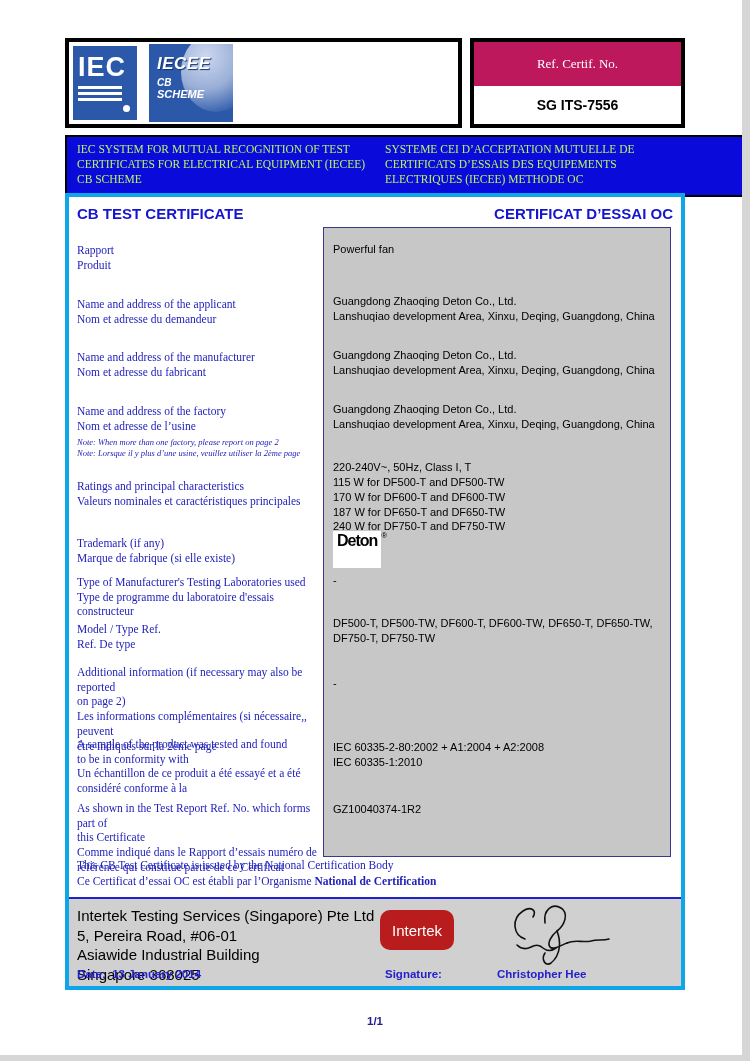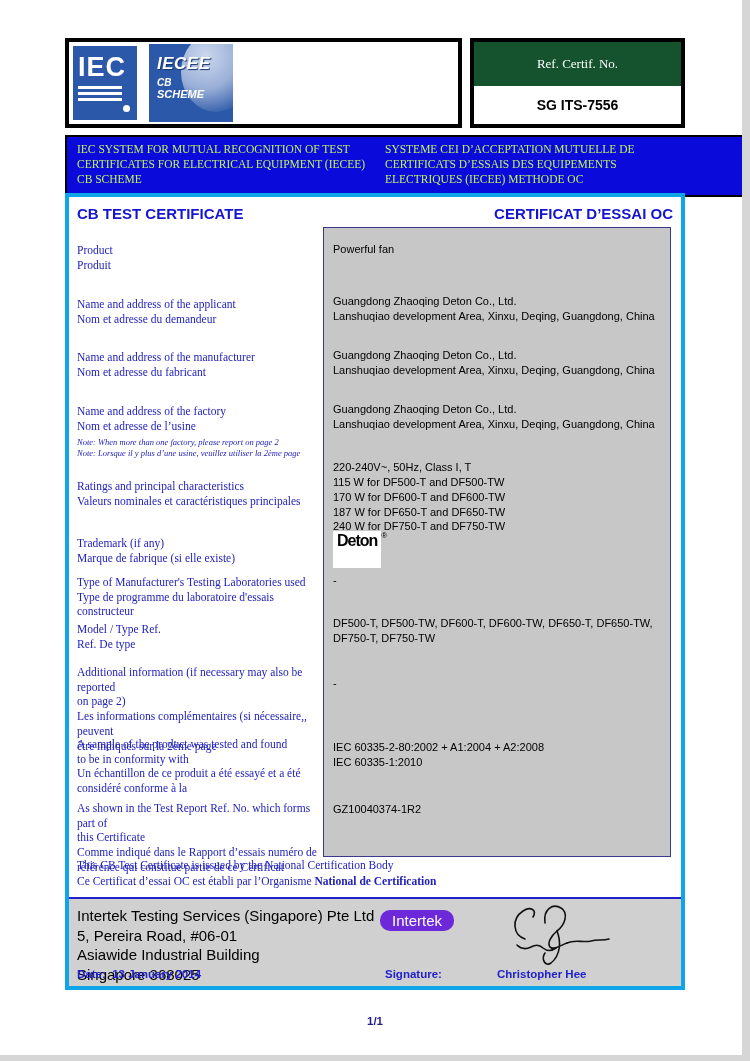--- a/index.html
+++ b/index.html
@@ -16,21 +16,21 @@
   .iec-bars div{height:3px;background:#fff;margin-bottom:3px;}
   .iec-dot{position:absolute;right:7px;bottom:8px;width:7px;height:7px;border-radius:50%;background:#fff;}
   .iecee-box{left:80px;top:2px;width:84px;height:78px;background:#2b58a8;overflow:hidden;
              color:#fff;font-family:"Liberation Sans",sans-serif;font-style:italic;font-weight:bold;box-sizing:border-box;padding:10px 0 16px 8px;}
   .iecee-sphere{position:absolute;right:-18px;top:-12px;width:70px;height:80px;border-radius:50%;
                 background:radial-gradient(circle at 35% 30%, #e8eefb 0%, #aebfe0 45%, #2b58a8 85%);opacity:.85;}
   .iecee-l1{position:relative;font-size:17px;letter-spacing:.5px;text-shadow:1px 1px 1px #13316b;}
   .iecee-l2{position:relative;font-size:10px;margin-top:3px;}
   .iecee-l3{position:relative;font-size:11px;}
   .mast-right{left:470px;top:38px;width:215px;height:90px;border:4px solid #000;background:#fff;box-sizing:border-box;}
-  .ref-head{height:44px;background:#14532d;color:#fff;font-size:13px;display:flex;align-items:center;justify-content:center;}
+  .ref-head{height:44px;background:#be185d;color:#fff;font-size:13px;display:flex;align-items:center;justify-content:center;}
   .ref-val{height:38px;display:flex;align-items:center;justify-content:center;color:#000;
            font-family:"Liberation Sans",sans-serif;font-weight:bold;font-size:14px;}
 
   
   .banner{left:65px;top:135px;width:685px;height:62px;background:#0a0ada;border:2px solid #000;box-sizing:border-box;color:#bef264;padding-left:42px;}
   .banner-col{position:absolute;top:5px;font-size:11.5px;line-height:1.32;}
   .banner-en{left:10px;width:300px;}
   .banner-fr{left:318px;width:295px;}
 
   
@@ -44,21 +44,21 @@
   .note{position:absolute;left:8px;width:248px;color:#2222bb;font-size:8.5px;font-style:italic;line-height:1.35;}
   .deton{display:inline-block;background:#fff;color:#000;font-family:"Liberation Sans",sans-serif;
          font-weight:900;font-size:16px;letter-spacing:-1px;padding:1px 4px 18px 4px;line-height:1.1;}
   .deton-reg{font-family:"Liberation Sans",sans-serif;font-size:8px;vertical-align:top;color:#000;}
   .issued{left:8px;top:661px;color:#2222bb;font-size:11.5px;line-height:1.35;width:600px;}
   .issued b{font-weight:bold;}
   .divider{left:0;top:700px;width:612px;height:2px;background:#2222cc;}
   .footerbox{left:0;top:702px;width:612px;height:87px;background:#d0d0d0;}
   .company{left:8px;top:7px;color:#000;font-family:"Liberation Sans",sans-serif;font-size:15px;line-height:1.3;}
   .dateline{left:8px;top:69px;color:#2222cc;font-family:"Liberation Sans",sans-serif;font-size:11.5px;font-weight:600;}
-  .intertek{left:311px;top:11px;width:74px;height:21px;background:#6d28d9;border-radius:10px;color:#fff;
+  .intertek{left:311px;top:11px;width:74px;height:40px;background:#b91c1c;border-radius:10px;color:#fff;
             font-family:"Liberation Sans",sans-serif;font-size:15px;display:flex;align-items:center;justify-content:center;}
   .siglabel{left:316px;top:69px;color:#2222cc;font-family:"Liberation Sans",sans-serif;font-size:11.5px;font-weight:600;}
   .signatory{left:428px;top:69px;color:#2222cc;font-family:"Liberation Sans",sans-serif;font-size:11.5px;font-weight:600;}
   .sigimg{left:418px;top:2px;}
 
   
   .pagenum{left:65px;top:1015px;width:620px;text-align:center;color:#1f1f8a;
            font-family:"Liberation Sans",sans-serif;font-size:11.5px;font-weight:bold;}
   .edge-r{right:0;top:0;width:8px;height:1061px;background:#d6d6d6;}
   .edge-b{left:0;bottom:0;width:750px;height:6px;background:#d6d6d6;}
@@ -96,21 +96,21 @@
 CB SCHEME</div>
     <div class="banner-col banner-fr pre">SYSTEME CEI D’ACCEPTATION MUTUELLE DE
 CERTIFICATS D’ESSAIS DES EQUIPEMENTS
 ELECTRIQUES (IECEE) METHODE OC</div>
   </div>
 
   <div class="abs bodybox">
     <div class="abs title title-en">CB TEST CERTIFICATE</div>
     <div class="abs title title-fr">CERTIFICAT D’ESSAI OC</div>
 
-    <div class="lbl pre" style="top:46px"><span class="pre">Product</span><br><span>Produit</span></div>
+    <div class="lbl pre" style="top:46px"><span class="pre">Rapport</span><br><span>Produit</span></div>
     <div class="lbl pre" style="top:100px"><span class="pre">Name and address of the applicant</span><br><span>Nom et adresse du demandeur</span></div>
     <div class="lbl pre" style="top:153px"><span class="pre">Name and address of the manufacturer</span><br><span>Nom et adresse du fabricant</span></div>
     <div class="lbl pre" style="top:207px"><span class="pre">Name and address of the factory</span><br><span>Nom et adresse de l’usine</span></div>
     <div class="note" style="top:240px"><span>Note: When more than one factory, please report on page 2</span><br><span>Note: Lorsque il y plus d’une usine, veuillez utiliser la 2ème page</span></div>
     <div class="lbl pre" style="top:282px"><span class="pre">Ratings and principal characteristics</span><br><span>Valeurs nominales et caractéristiques principales</span></div>
     <div class="lbl pre" style="top:339px"><span class="pre">Trademark (if any)</span><br><span>Marque de fabrique (si elle existe)</span></div>
     <div class="lbl pre" style="top:378px"><span class="pre">Type of Manufacturer's Testing Laboratories used</span><br><span>Type de programme du laboratoire d'essais constructeur</span></div>
     <div class="lbl pre" style="top:425px"><span class="pre">Model / Type Ref.</span><br><span>Ref. De type</span></div>
     <div class="lbl pre" style="top:468px"><span class="pre">Additional information (if necessary may also be reported
 on page 2)</span><br><span class="pre">Les informations complémentaires (si nécessaire,, peuvent

